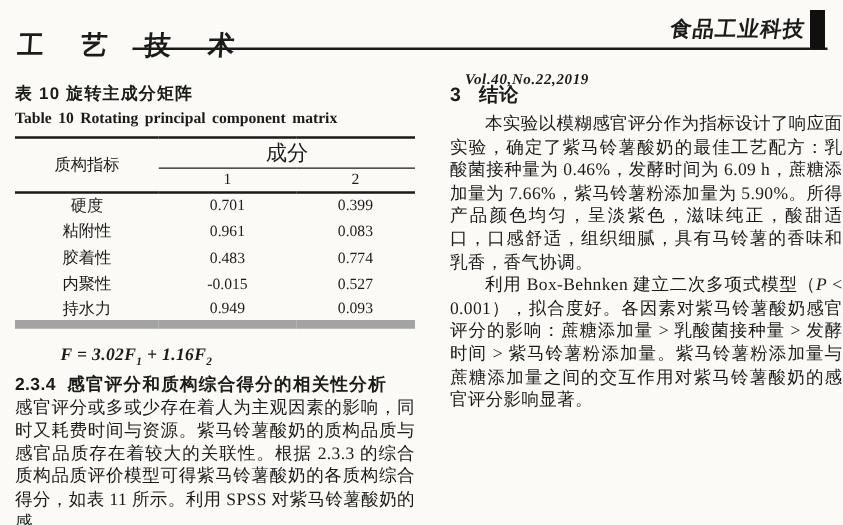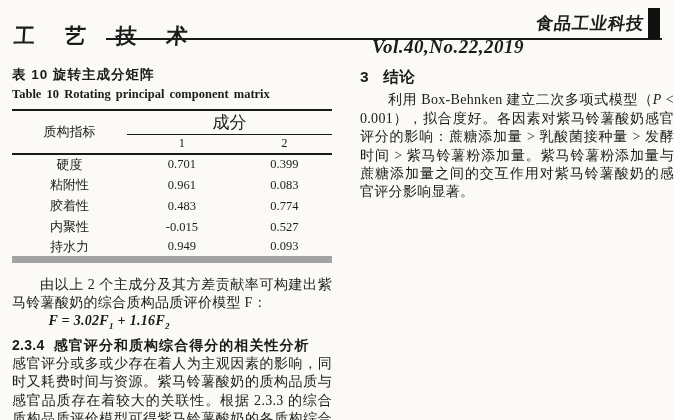--- a/index.html
+++ b/index.html
@@ -27,22 +27,22 @@
     position:absolute; right:14px; top:8px;
     display:flex; align-items:flex-end; gap:4px;
   }
   .journal-logo-text {
     font-family:"Liberation Sans","DejaVu Sans",sans-serif;
     font-weight:bold; font-size:17px; letter-spacing:1px;
     transform:skewX(-8deg); padding-bottom:4px; white-space:nowrap;
   }
   .journal-logo-block { width:12px; height:31px; background:#101010; }
   .vol-info {
-    position:absolute; left:372px; top:36px;
-    font-style:italic; font-weight:bold; font-size:19px; letter-spacing:0.5px;
+    position:absolute; left:372px; top:56px;
+    font-style:italic; font-weight:bold; font-size:12px; letter-spacing:0.5px;
   }
 
   
   .columns {
     position:absolute; top:62px; left:12px;
     display:flex; gap:28px;
   }
   .col-left  { width:320px; }
   .col-right { width:314px; }
 
@@ -144,31 +144,31 @@
           </tr>
           <tr>
             <td class="lbl">持水力</td>
             <td>0.949</td>
             <td>0.093</td>
           </tr>
         </tbody>
       </table>
 
       <div class="body-text para-block">
-        <p class="indent">由以上 2 个主成分及其方差贡献率可构建出紫马铃薯酸奶的综合质构品质评价模型 F：</p>
         <p class="formula"><span>F = 3.02F</span><sub>1</sub><span> + 1.16F</span><sub>2</sub></p>
         <p><span class="sec-num">2.3.4</span>&nbsp;&nbsp;<span class="sec-title">感官评分和质构综合得分的相关性分析</span><span class="sec-gap"></span><span>感官评分或多或少存在着人为主观因素的影响，同时又耗费时间与资源。紫马铃薯酸奶的质构品质与感官品质存在着较大的关联性。根据 2.3.3 的综合质构品质评价模型可得紫马铃薯酸奶的各质构综合得分，如表 11 所示。利用 SPSS 对紫马铃薯酸奶的感</span></p>
       </div>
     </div>
 
     <div class="col-right">
       <div class="body-text">
 
         <div class="concl-heading"><span class="num">3</span><span>结论</span></div>
 
+        <p class="indent">本实验以模糊感官评分作为指标设计了响应面实验，确定了紫马铃薯酸奶的最佳工艺配方：乳酸菌接种量为 0.46%，发酵时间为 6.09 h，蔗糖添加量为 7.66%，紫马铃薯粉添加量为 5.90%。所得产品颜色均匀，呈淡紫色，滋味纯正，酸甜适口，口感舒适，组织细腻，具有马铃薯的香味和乳香，香气协调。</p>
 
         <p class="indent"><span>利用 Box-Behnken 建立二次多项式模型（</span><span class="p-italic">P</span><span> &lt; 0.001），拟合度好。各因素对紫马铃薯酸奶感官评分的影响：蔗糖添加量 &gt; 乳酸菌接种量 &gt; 发酵时间 &gt; 紫马铃薯粉添加量。紫马铃薯粉添加量与蔗糖添加量之间的交互作用对紫马铃薯酸奶的感官评分影响显著。</span></p>
 
       </div>
     </div>
 
   </div>
 </div>
 
 </body></html>

